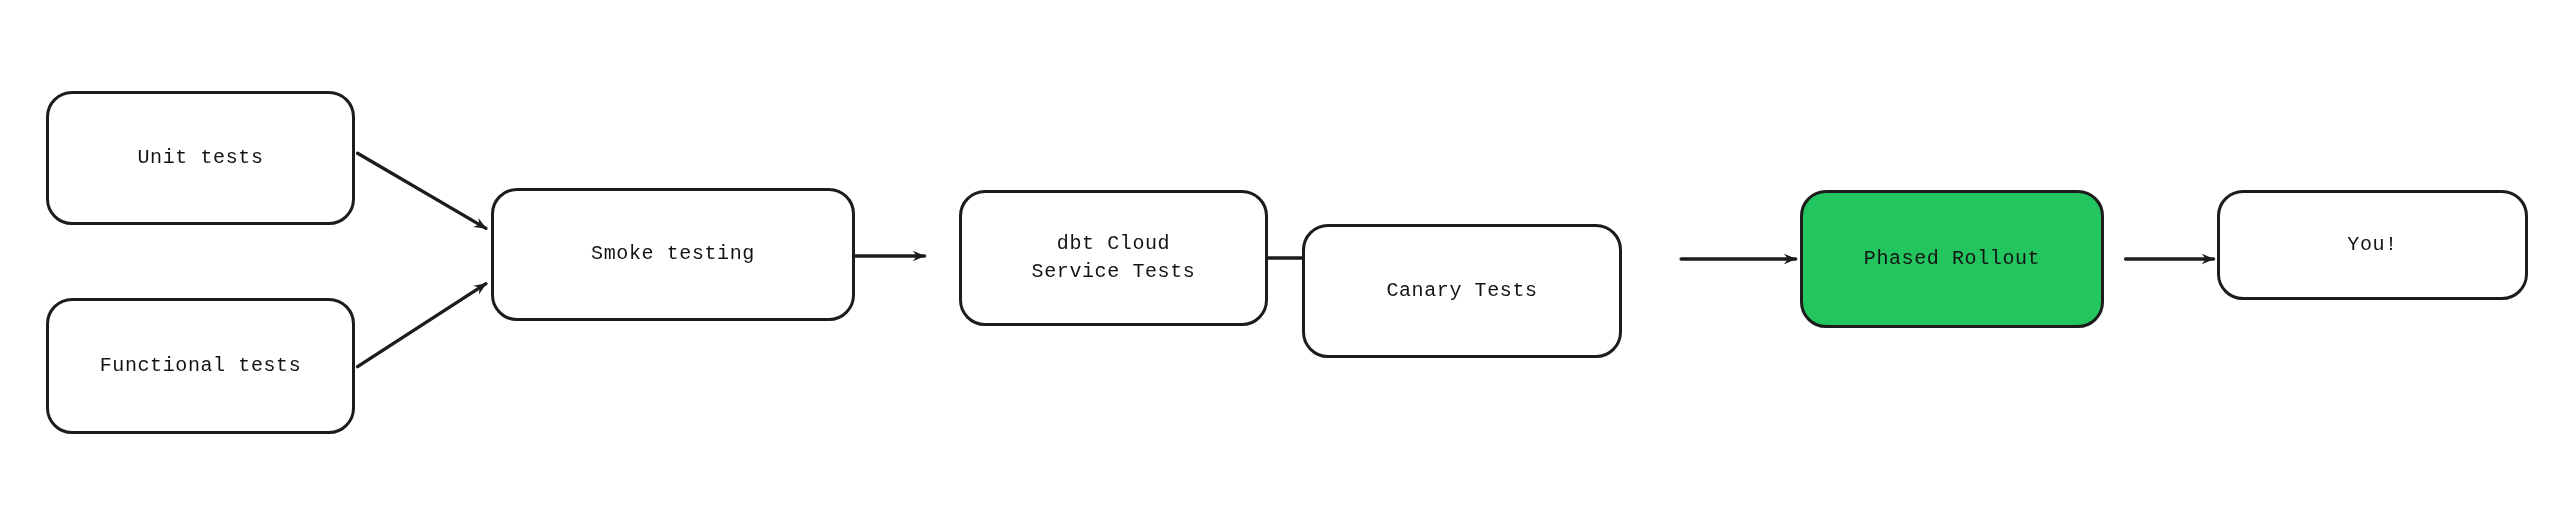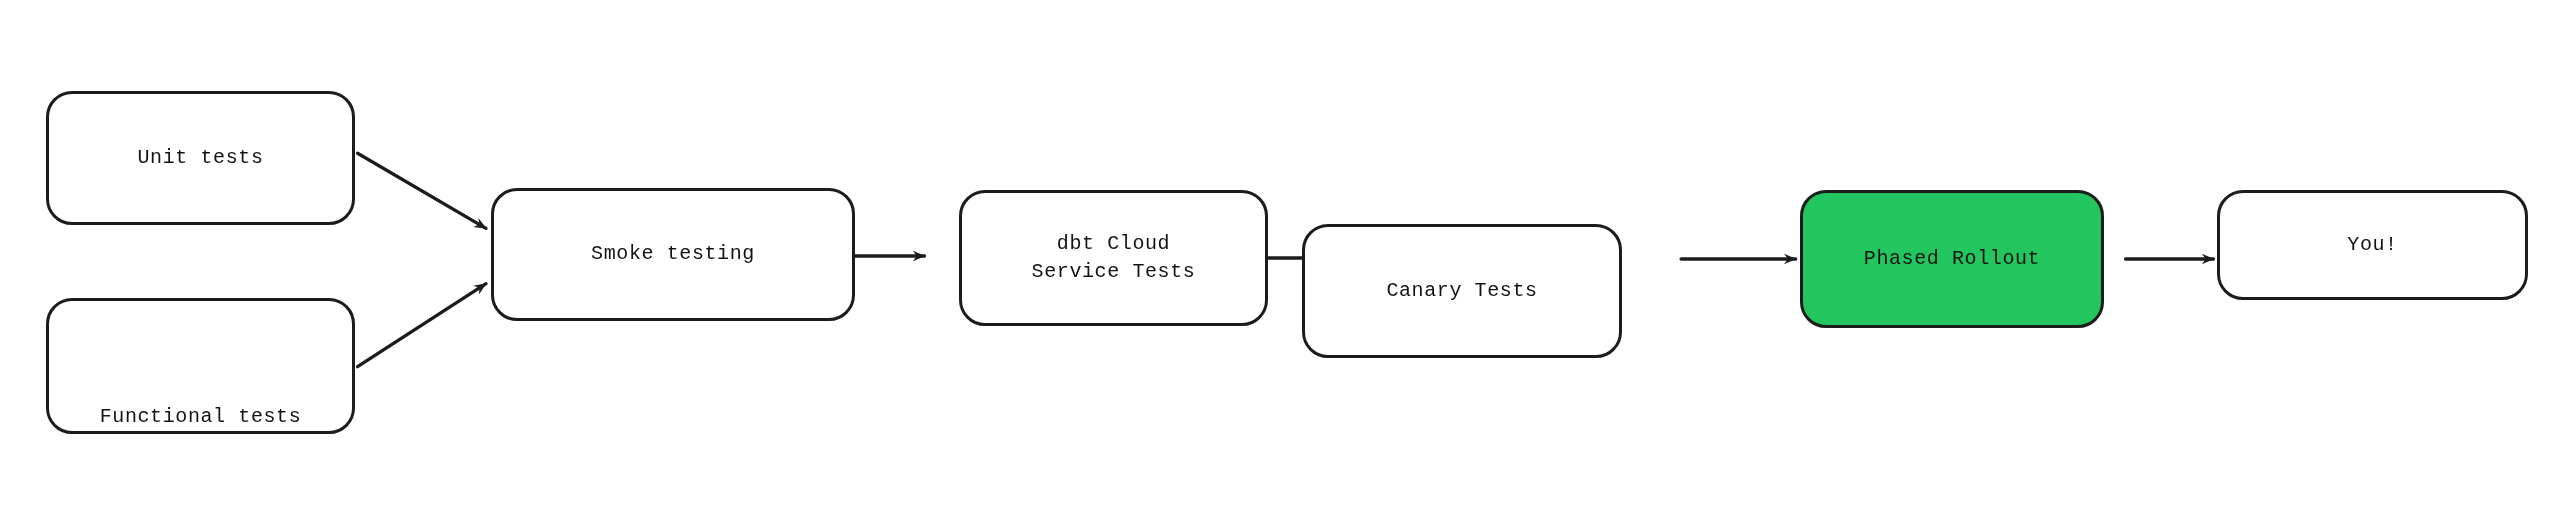--- a/index.html
+++ b/index.html
@@ -68,21 +68,21 @@
 
     <line x1="1702" y1="262" x2="1818" y2="262" stroke="#1c1c1c" stroke-width="3.4" stroke-linecap="round" marker-end="url(#arrowhead)"></line>
 
     <line x1="2152" y1="262" x2="2241" y2="262" stroke="#1c1c1c" stroke-width="3.4" stroke-linecap="round" marker-end="url(#arrowhead)"></line>
   </svg>
 
   <div class="node" id="node-unit-tests" style="left: 46px; top: 91px; width: 309px; height: 134px; border-color: rgb(28, 28, 28); background: rgb(255, 255, 255);">
     <span class="node-label" style="color: rgb(20, 20, 20);">Unit tests</span>
   </div>
 
-  <div class="node" id="node-functional-tests" style="left: 46px; top: 298px; width: 309px; height: 136px; border-color: rgb(28, 28, 28); background: rgb(255, 255, 255); align-items: flex-end;">
+  <div class="node" id="node-functional-tests" style="left: 46px; top: 298px; width: 309px; height: 136px; border-color: rgb(28, 28, 28); background: rgb(255, 255, 255);">
     <span class="node-label" style="color: rgb(20, 20, 20);">Functional tests</span>
   </div>
 
   <div class="node" id="node-smoke-testing" style="left: 491px; top: 188px; width: 364px; height: 133px; border-color: rgb(28, 28, 28); background: rgb(255, 255, 255);">
     <span class="node-label" style="color: rgb(20, 20, 20);">Smoke testing</span>
   </div>
 
   <div class="node" id="node-dbt-cloud-service-tests" style="left: 959px; top: 190px; width: 309px; height: 136px; border-color: rgb(28, 28, 28); background: rgb(255, 255, 255);">
     <span class="node-label" style="color: rgb(20, 20, 20);">dbt Cloud
 Service Tests</span>

